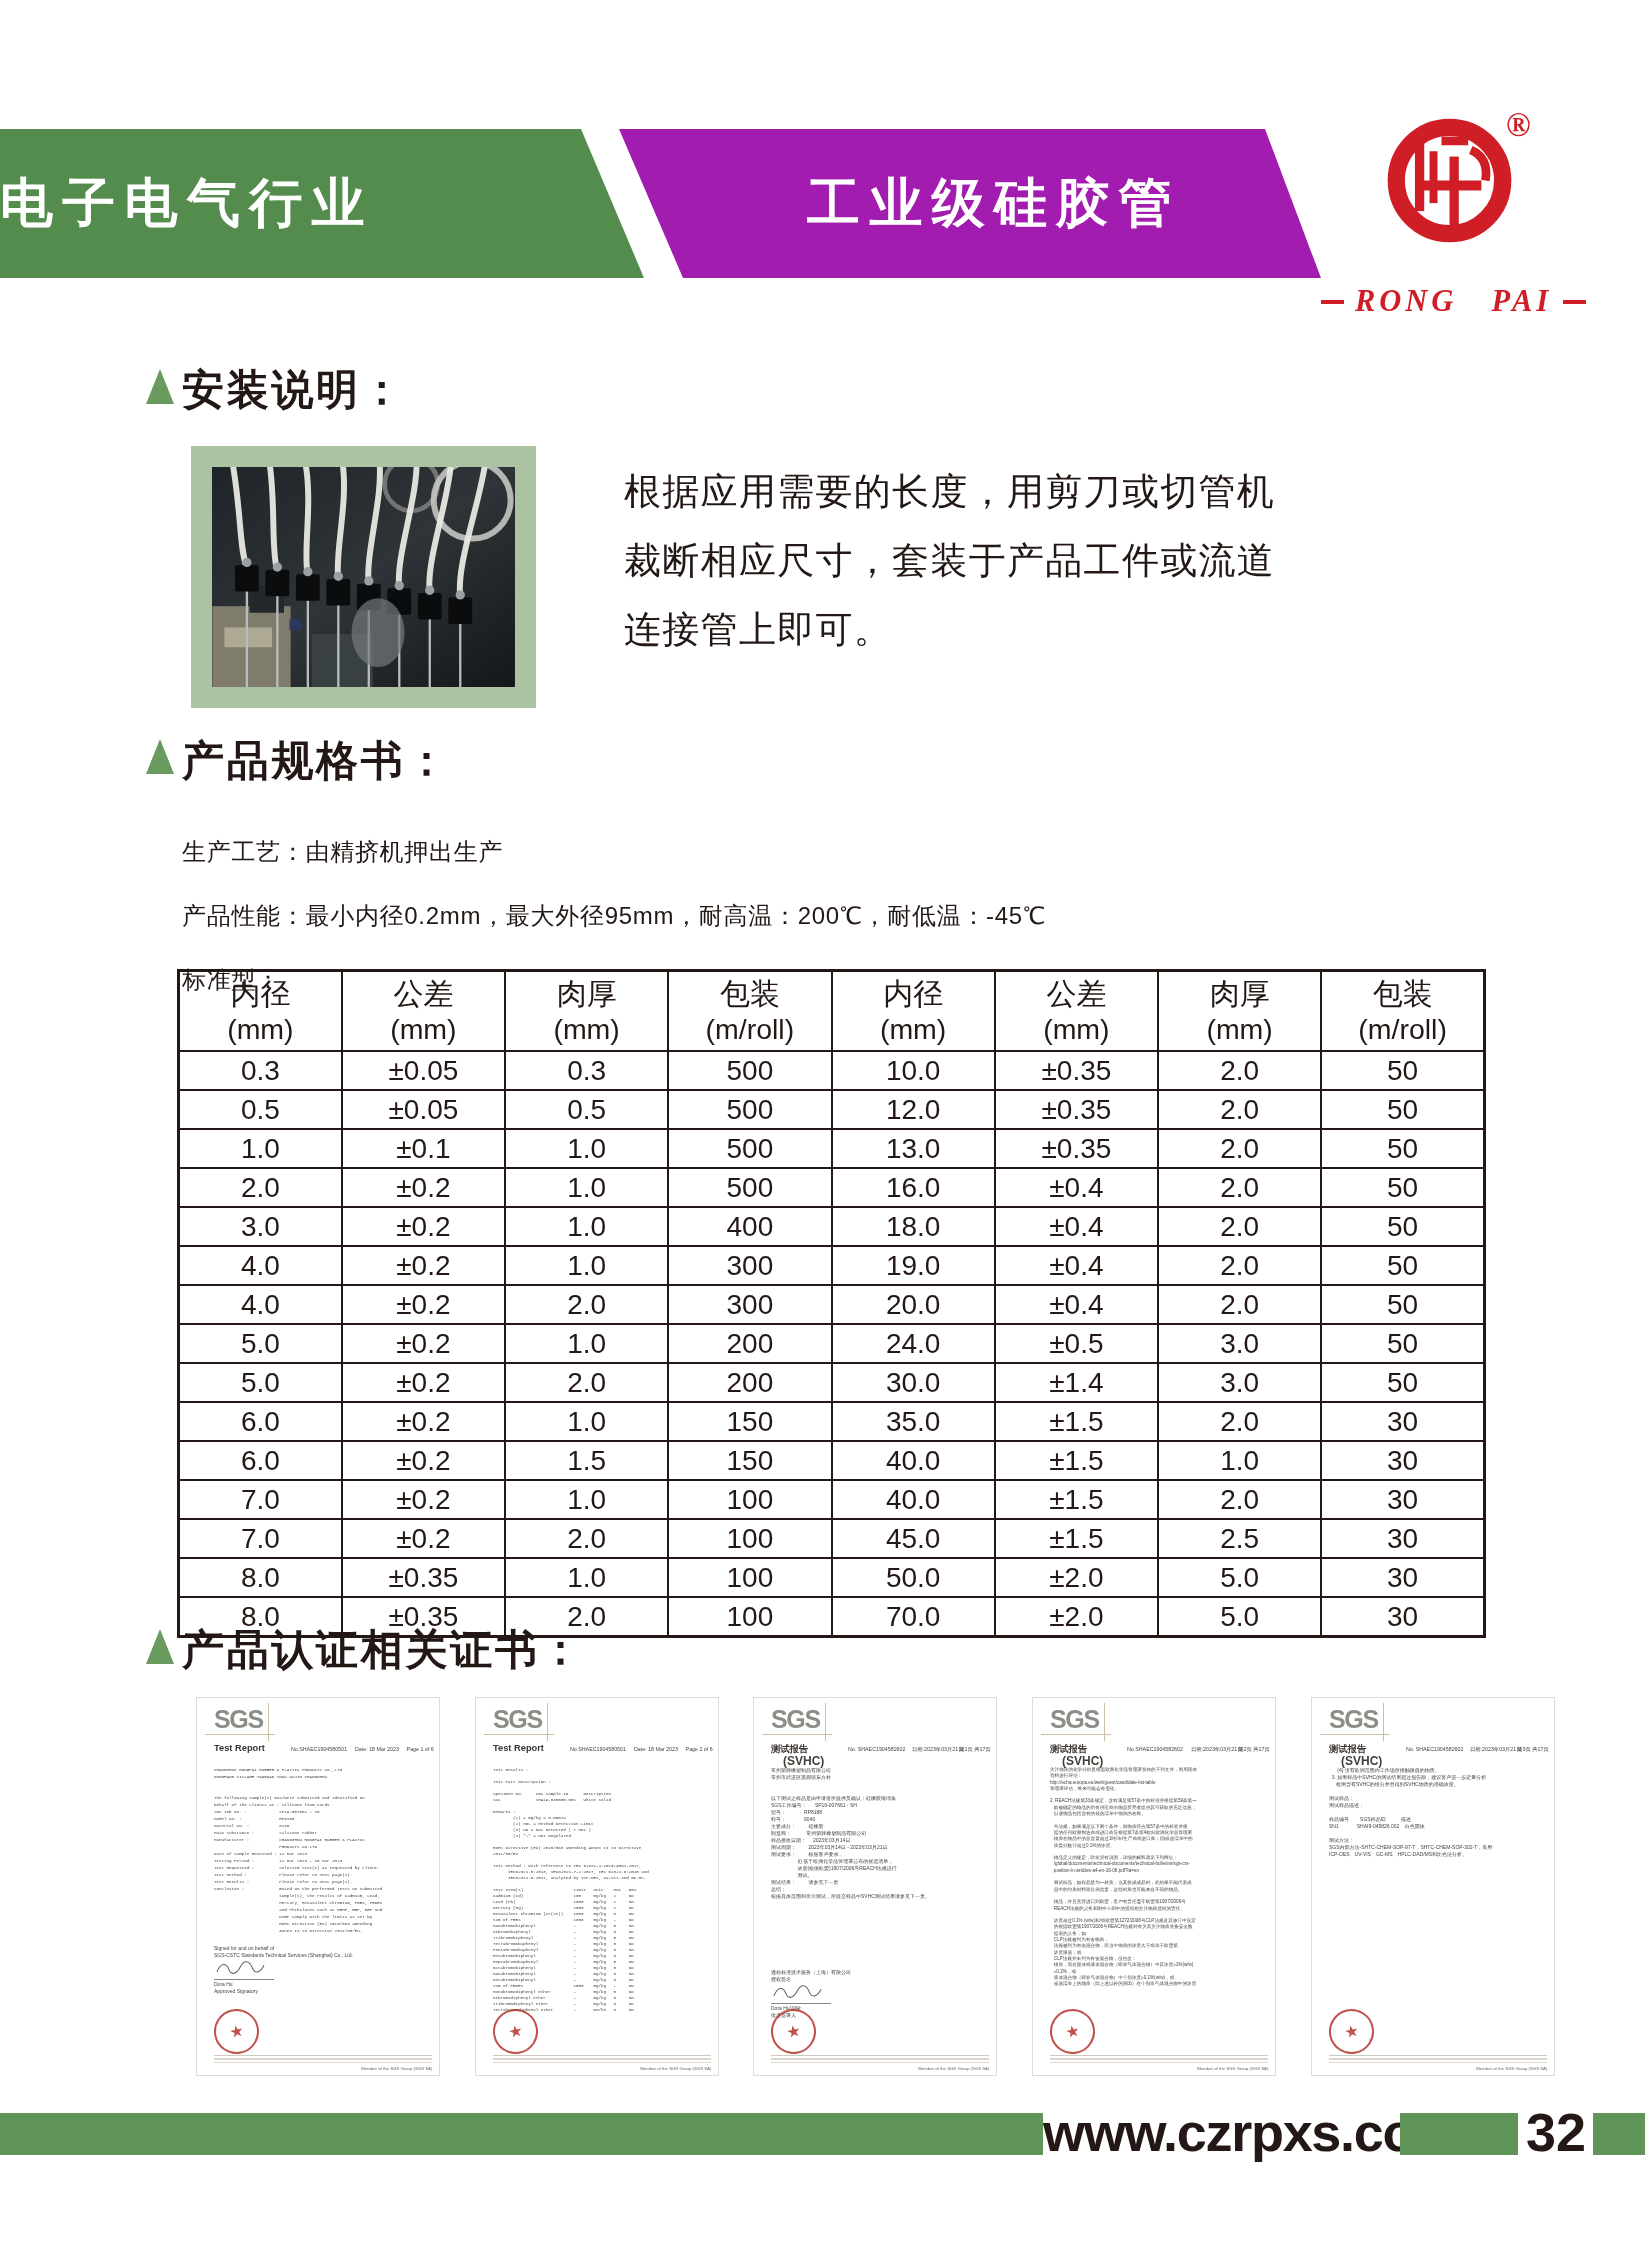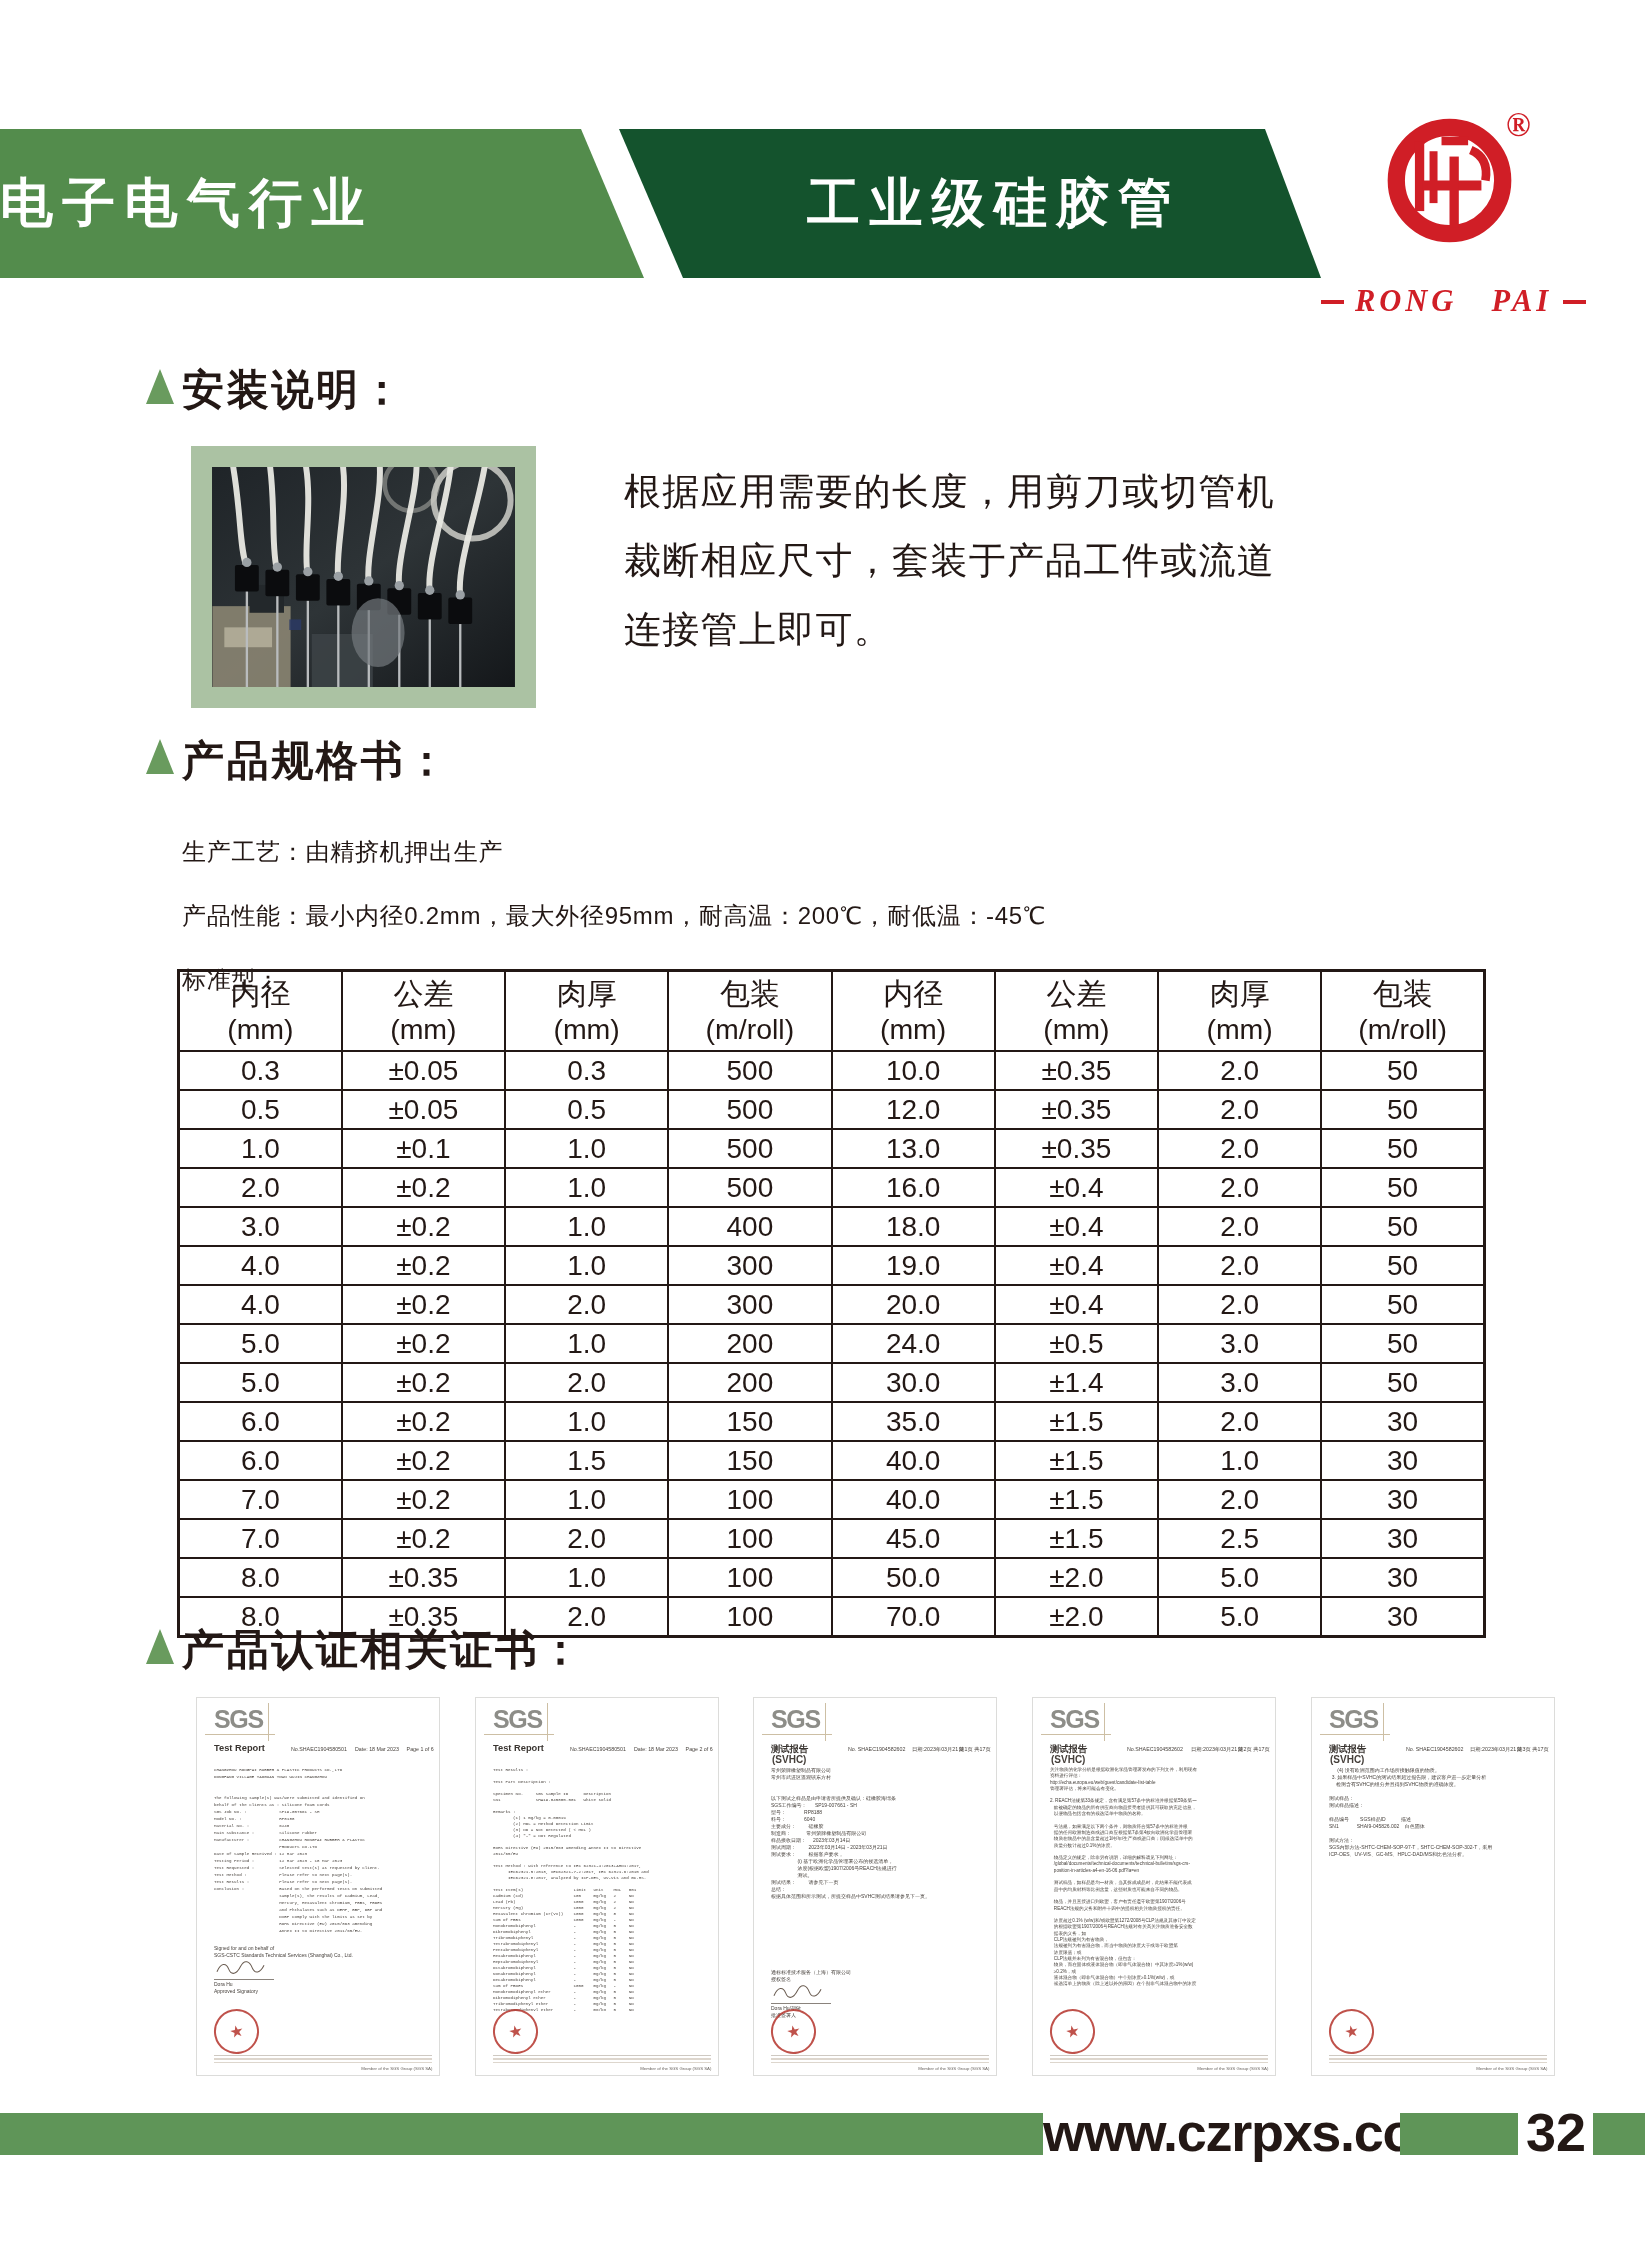--- a/index.html
+++ b/index.html
@@ -4,21 +4,21 @@
 <style>
   html,body{margin:0;padding:0;background:#8f8f8f;}
   .page{position:relative;width:1646px;height:2250px;background:#ffffff;overflow:hidden;
         font-family:"Liberation Sans",sans-serif;color:#231815;}
 
   
   .banner-dark{position:absolute;left:0;top:129px;width:670px;height:149px;background:#538c4c;
     clip-path:polygon(0 0,581px 0,644px 100%,0 100%);display:flex;align-items:center;}
   .banner-dark span{display:block;width:584px;text-align:left;color:#fff;font-weight:bold;
     font-size:53px;letter-spacing:9.3px;white-space:nowrap;}
-  .banner-light{position:absolute;left:619px;top:129px;width:704px;height:149px;background:#14532d;
+  .banner-light{position:absolute;left:619px;top:129px;width:704px;height:149px;background:#a21caf;
     clip-path:polygon(0 0,646px 0,702px 100%,64px 100%);display:flex;align-items:center;justify-content:center;}
   .banner-light span{color:#fff;font-weight:bold;font-size:53px;letter-spacing:9.3px;padding-left:46px;white-space:nowrap;}
 
   .logo{position:absolute;left:1321px;top:50px;width:265px;height:239px;}
   .logo svg{position:absolute;left:62px;top:64px;}
   .reg{position:absolute;left:185px;top:57px;color:#d01e26;font-size:33px;font-weight:bold;
        font-family:"Liberation Serif",serif;}
   .brand{position:absolute;left:0;top:234px;width:265px;display:flex;align-items:center;
          justify-content:center;gap:10.6px;color:#d01e26;}
   .brand b{font-family:"Liberation Serif",serif;font-size:30.5px;letter-spacing:4px;word-spacing:22.6px;
@@ -55,21 +55,21 @@
   
   .cert{position:absolute;top:1697px;width:242px;height:377px;background:#fff;
         border:0.7px solid #dcdcda;color:#453f3a;}
   .c0{left:196px}.c1{left:475px}.c2{left:753px}.c3{left:1032px}.c4{left:1311px}
   .sgs{position:absolute;top:9.3px;left:17px;font-size:25px;font-weight:bold;color:#8d8d88;
        letter-spacing:-1.3px;line-height:1;}
   .sgs .hl{position:absolute;left:-9.3px;bottom:-2.7px;width:70px;height:1.3px;background:#cdbfa4;}
   .sgs .vl{position:absolute;right:-6px;top:-4.6px;width:1.3px;height:38px;background:#cdbfa4;}
   .chead{position:absolute;left:17px;right:5.3px;top:45px;height:21px;}
   .ct{position:absolute;left:0;top:0;font-size:9.3px;font-weight:bold;color:#3a3531;white-space:nowrap;}
-  .cs{position:absolute;left:1px;top:10.6px;font-size:10px;font-weight:bold;white-space:nowrap;}
+  .cs{position:absolute;left:12px;top:10.6px;font-size:12px;font-weight:bold;white-space:nowrap;}
   .cn{position:absolute;left:77px;top:2.7px;font-size:5.3px;white-space:nowrap;}
   .cd{position:absolute;left:141px;top:2.7px;font-size:5.3px;white-space:nowrap;}
   .cp{position:absolute;right:0;top:2.7px;font-size:5.3px;white-space:nowrap;}
   .clines{position:absolute;left:17px;right:4px;top:69px;bottom:64px;overflow:hidden;}
   .cl{white-space:pre;font-size:5px;line-height:7px;min-height:7px;}
   .cert.en .cl{font-family:"Liberation Mono",monospace;font-size:4.2px;}
   .cert.c1 .cl{line-height:6px;min-height:6px;}
   .cert.dense .cl{font-size:4.6px;line-height:6.3px;min-height:6.3px;}
   .sig{position:absolute;left:17px;top:247px;font-size:5px;line-height:6.6px;}
   .cert.c2 .sig{top:271px;}

